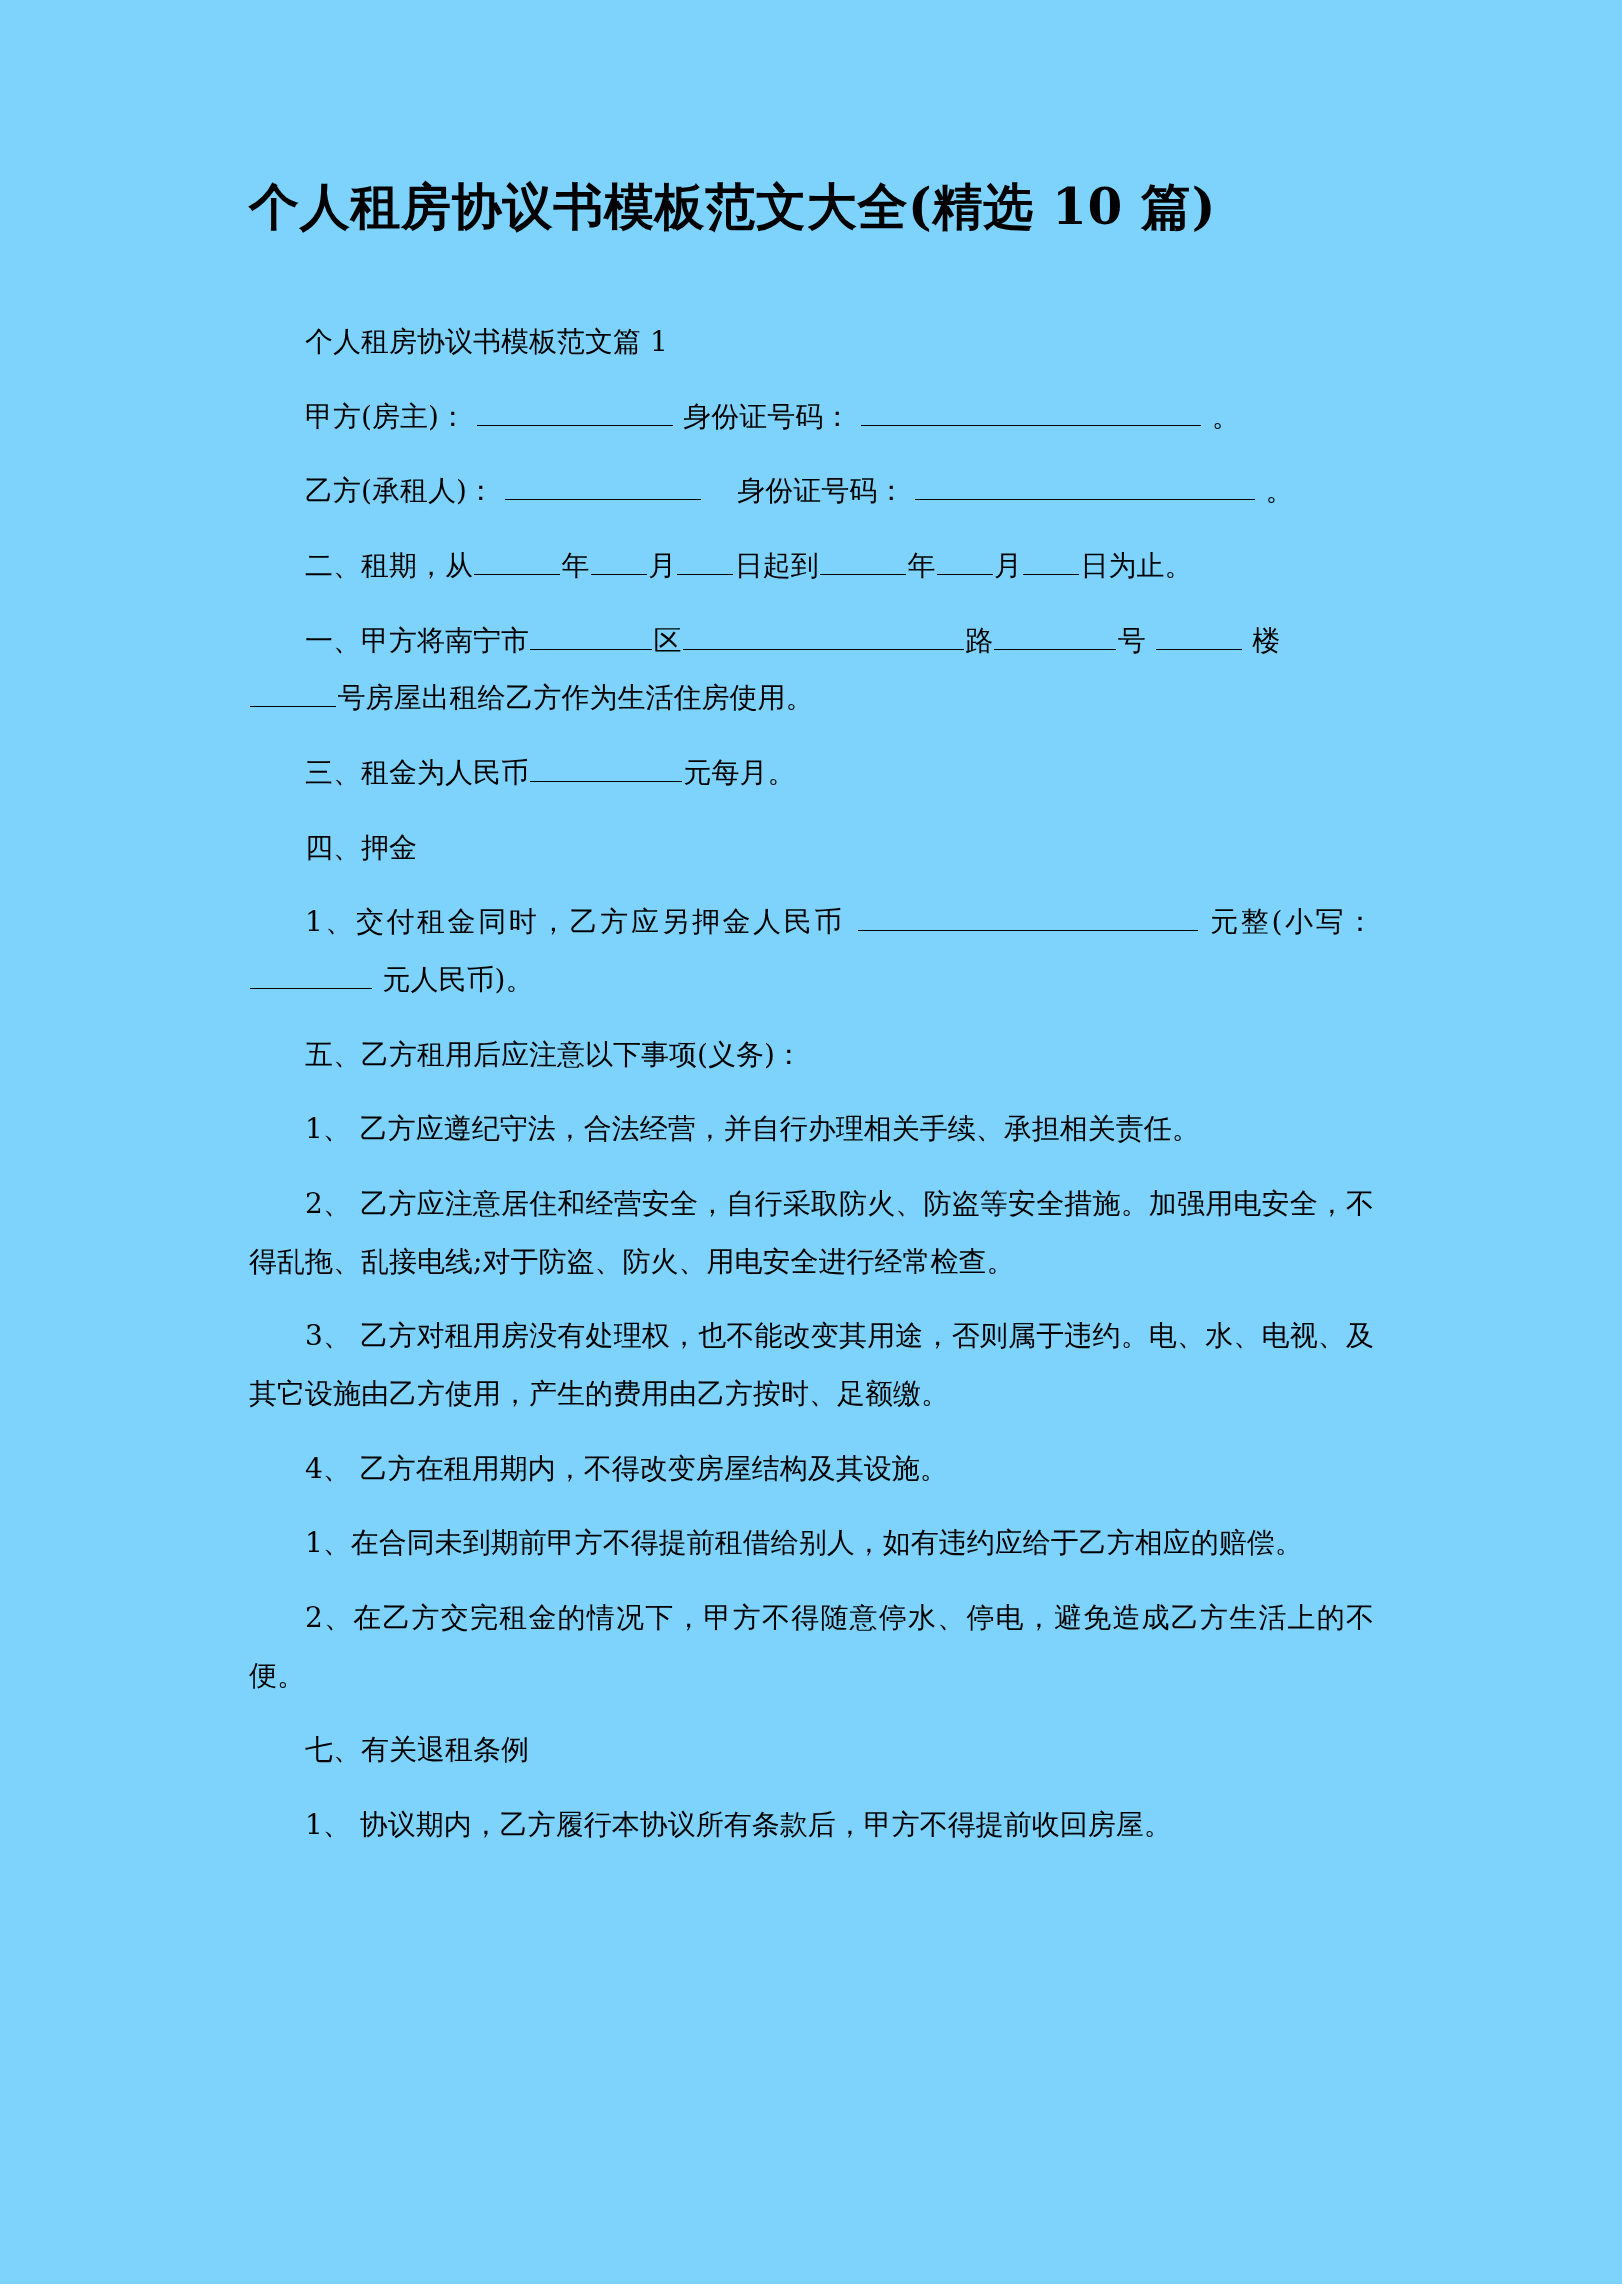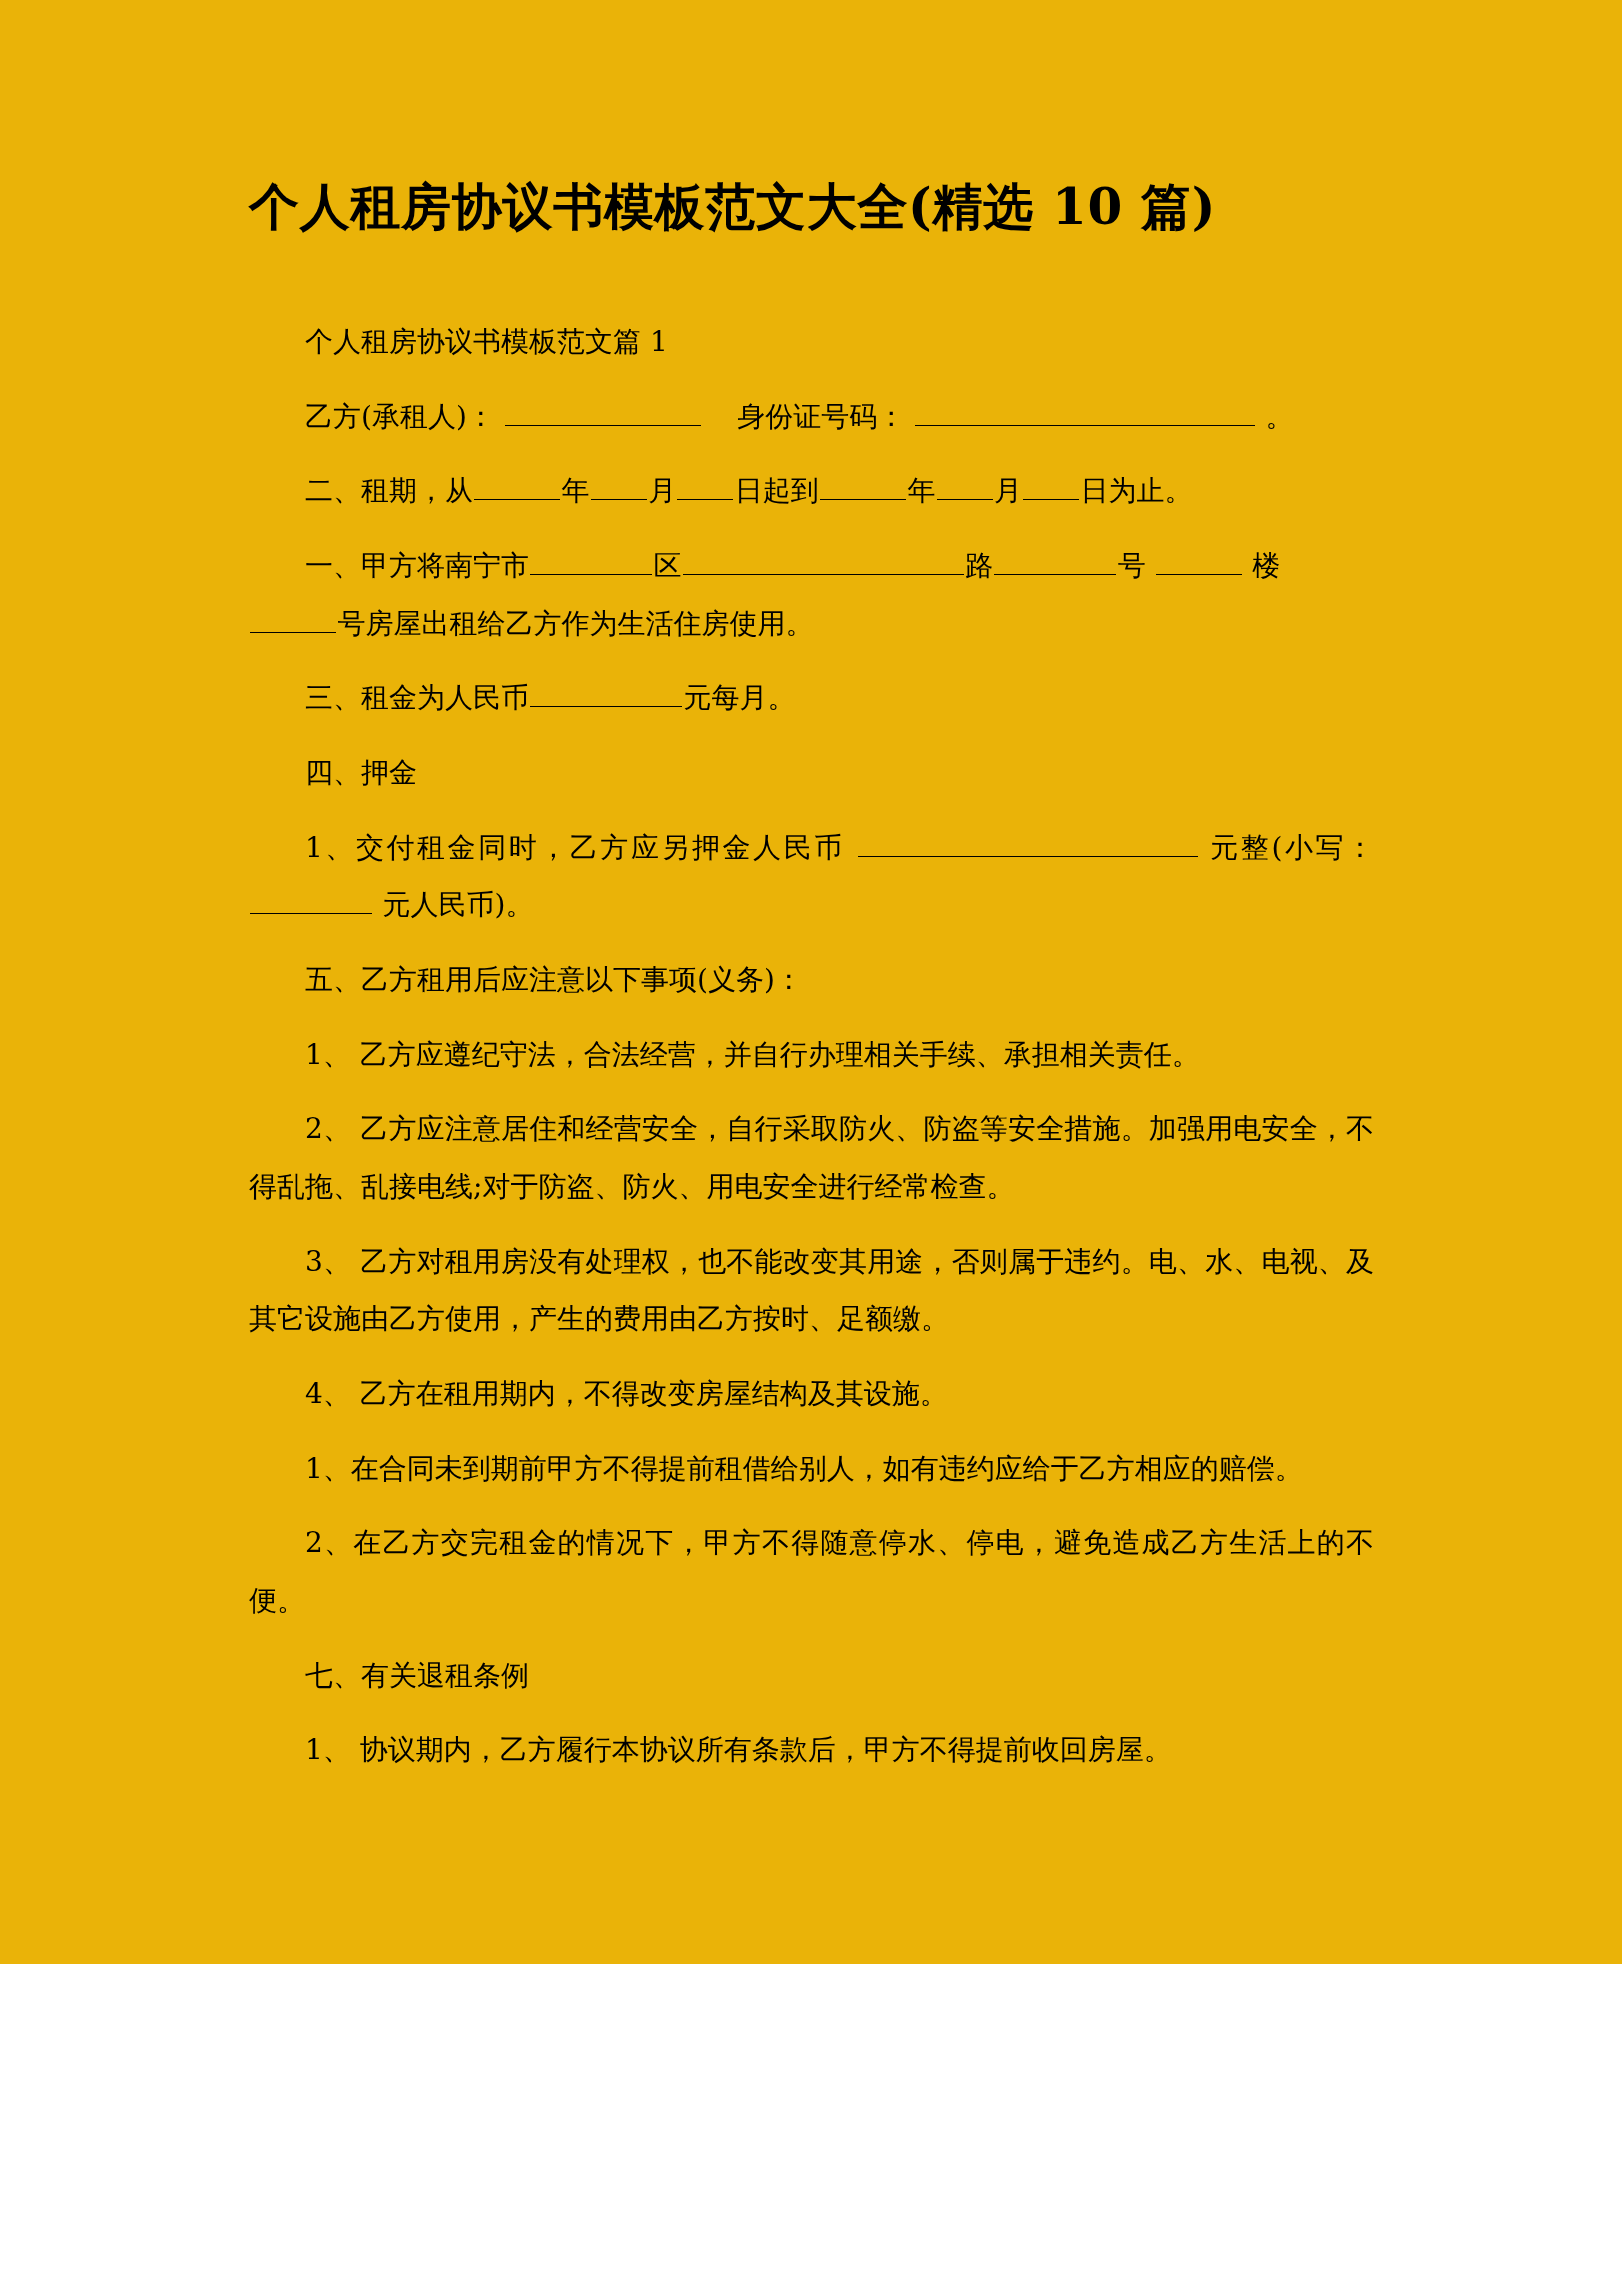--- a/index.html
+++ b/index.html
@@ -10,22 +10,22 @@
   body {
     width: 1623px;
     height: 2295px;
     font-family: "DejaVu Serif", "Liberation Serif", serif;
     color: #000000;
     -webkit-font-smoothing: antialiased;
   }
   .page {
     position: relative;
     width: 1623px;
-    height: 1964px;
-    background: #eab308;
+    height: 2284px;
+    background: #7dd3fc;
     box-sizing: border-box;
     padding: 177px 249px 0 249px;
   }
   .doc-title {
     font-size: 50px;
     font-weight: bold;
     line-height: 1.18;
     letter-spacing: 0.7px;
     margin: 0 0 77px 0;
     white-space: nowrap;
@@ -62,20 +62,27 @@
 <body>
 
 <div class="page">
 
   <h1 class="doc-title">个人租房协议书模板范文大全(精选 10 篇)</h1>
 
   <div class="body-block">
 
     <p class="para indent">个人租房协议书模板范文篇 1</p>
 
+    <p class="para indent">
+      <span>甲方(房主)：</span>
+      <span class="blank b-xl"></span>
+      <span>身份证号码：</span>
+      <span class="blank b-id"></span>
+      <span>。</span>
+    </p>
 
     <p class="para indent">
       <span>乙方(承租人)：</span>
       <span class="blank b-xl"></span>
       <span class="sp"></span>
       <span>身份证号码：</span>
       <span class="blank b-id"></span>
       <span>。</span>
     </p>
 

